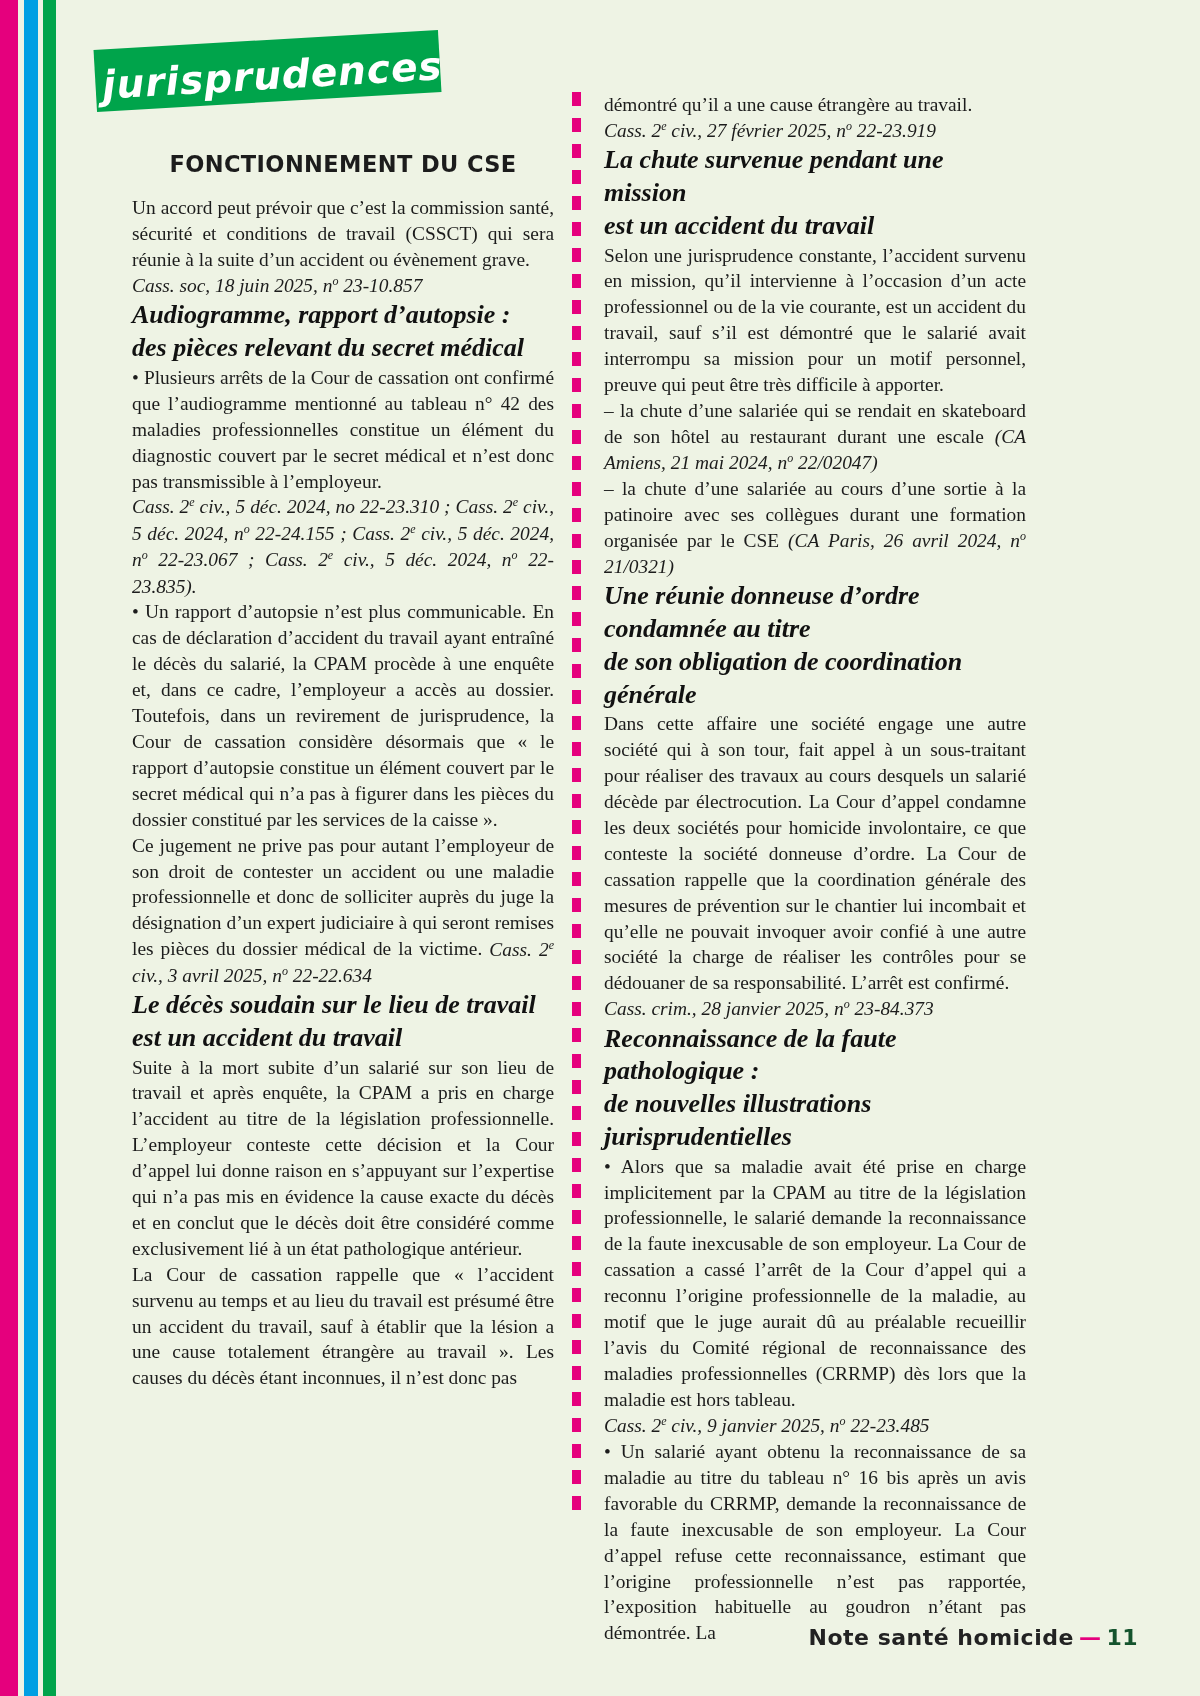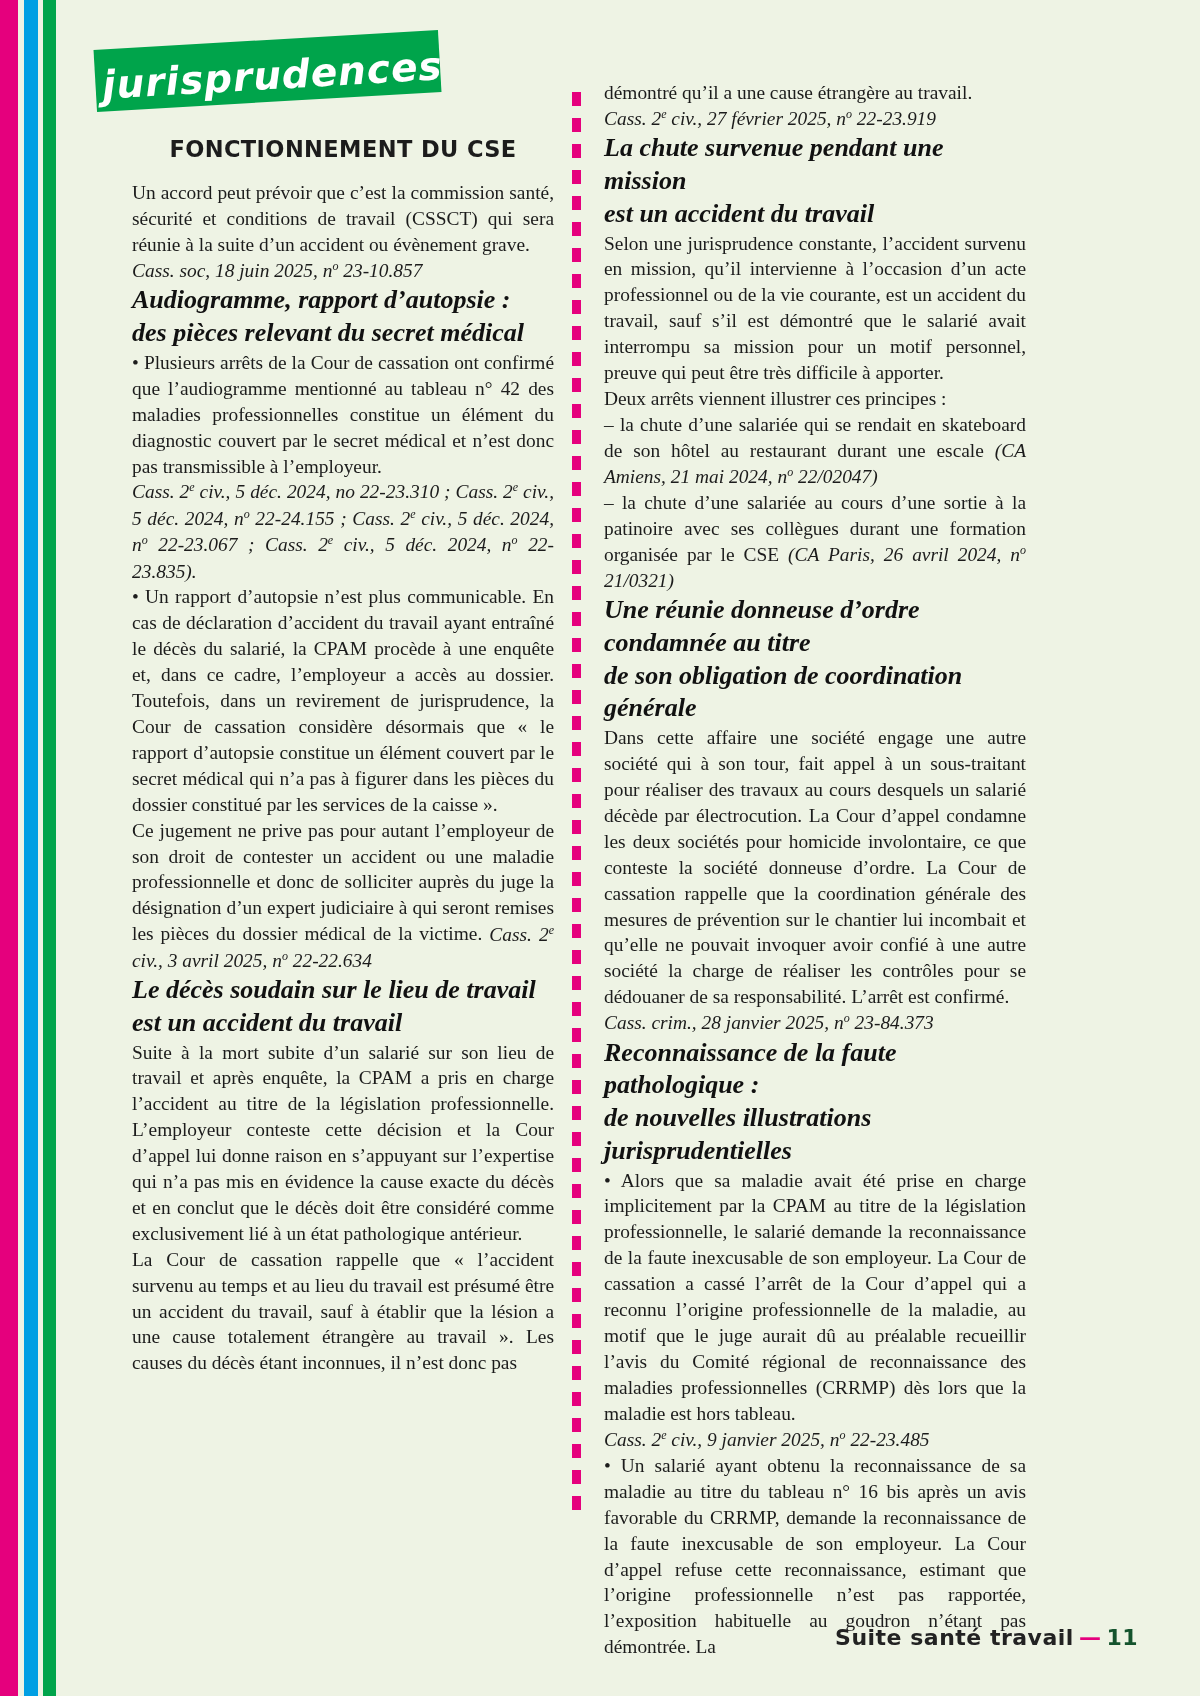--- a/index.html
+++ b/index.html
@@ -47,31 +47,31 @@
     font-weight: bold;
     font-size: 39px;
     letter-spacing: 1px;
     line-height: 56px;
     font-style: italic;
   }
 
   
   .col {
     position: absolute;
-    top: 136px;
+    top: 151px;
     width: 422px;
     font-size: 19.4px;
     line-height: 1.335;
     color: #1c1c1c;
     text-align: justify;
     -webkit-hyphens: auto;
     hyphens: auto;
   }
   .col-left  { left: 132px; }
-  .col-right { left: 604px; top: 80px; }
+  .col-right { left: 604px; top: 92px; }
 
   
   .divider {
     position: absolute;
     left: 572px;
     top: 92px;
     width: 9px;
     height: 1420px;
     background: repeating-linear-gradient(
       to bottom,
@@ -171,21 +171,20 @@
 
   <div class="col col-right">
 
     <p class="body">démontré qu’il a une cause étrangère au travail.</p>
     <p class="body ref">Cass. 2<sup style="font-size:.62em">e</sup> civ., 27 février 2025, n<sup style="font-size:.62em">o</sup> 22-23.919</p>
 
     <h3 class="sub-title blk">La chute survenue pendant une mission</h3>
     <h3 class="sub-title">est un accident du travail</h3>
 
     <p class="body">Selon une jurisprudence constante, l’accident survenu en mission, qu’il intervienne à l’occasion d’un acte professionnel ou de la vie courante, est un accident du travail, sauf s’il est démontré que le salarié avait interrompu sa mission pour un motif personnel, preuve qui peut être très difficile à apporter.</p>
-    <p class="body">Deux arrêts viennent illustrer ces principes :</p>
 
     <p class="body">
       <span>– la chute d’une salariée qui se rendait en skateboard de son hôtel au restaurant durant une escale </span><span class="ref">(CA Amiens, 21 mai 2024, n<sup style="font-size:.62em">o</sup> 22/02047)</span>
     </p>
 
     <p class="body">
       <span>– la chute d’une salariée au cours d’une sortie à la patinoire avec ses collègues durant une formation organisée par le CSE </span><span class="ref">(CA Paris, 26 avril 2024, n<sup style="font-size:.62em">o</sup> 21/0321)</span>
     </p>
 
     <h3 class="sub-title blk">Une réunie donneuse d’ordre condamnée au titre</h3>
@@ -196,16 +195,16 @@
 
     <h3 class="sub-title blk">Reconnaissance de la faute pathologique :</h3>
     <h3 class="sub-title">de nouvelles illustrations jurisprudentielles</h3>
 
     <p class="body bulleted">• Alors que sa maladie avait été prise en charge implicitement par la CPAM au titre de la législation professionnelle, le salarié demande la reconnaissance de la faute inexcusable de son employeur. La Cour de cassation a cassé l’arrêt de la Cour d’appel qui a reconnu l’origine professionnelle de la maladie, au motif que le juge aurait dû au préalable recueillir l’avis du Comité régional de reconnaissance des maladies professionnelles (CRRMP) dès lors que la maladie est hors tableau.</p>
     <p class="body ref">Cass. 2<sup style="font-size:.62em">e</sup> civ., 9 janvier 2025, n<sup style="font-size:.62em">o</sup> 22-23.485</p>
     <p class="body bulleted">• Un salarié ayant obtenu la reconnaissance de sa maladie au titre du tableau n° 16 bis après un avis favorable du CRRMP, demande la reconnaissance de la faute inexcusable de son employeur. La Cour d’appel refuse cette reconnaissance, estimant que l’origine professionnelle n’est pas rapportée, l’exposition habituelle au goudron n’étant pas démontrée. La</p>
   </div>
 
   <div class="footer">
-    <span>Suite santé travail</span><span class="dash">—</span><span class="pg">11</span>
+    <span>Note santé homicide</span><span class="dash">—</span><span class="pg">11</span>
   </div>
 
 </div>
 
 </body></html>

